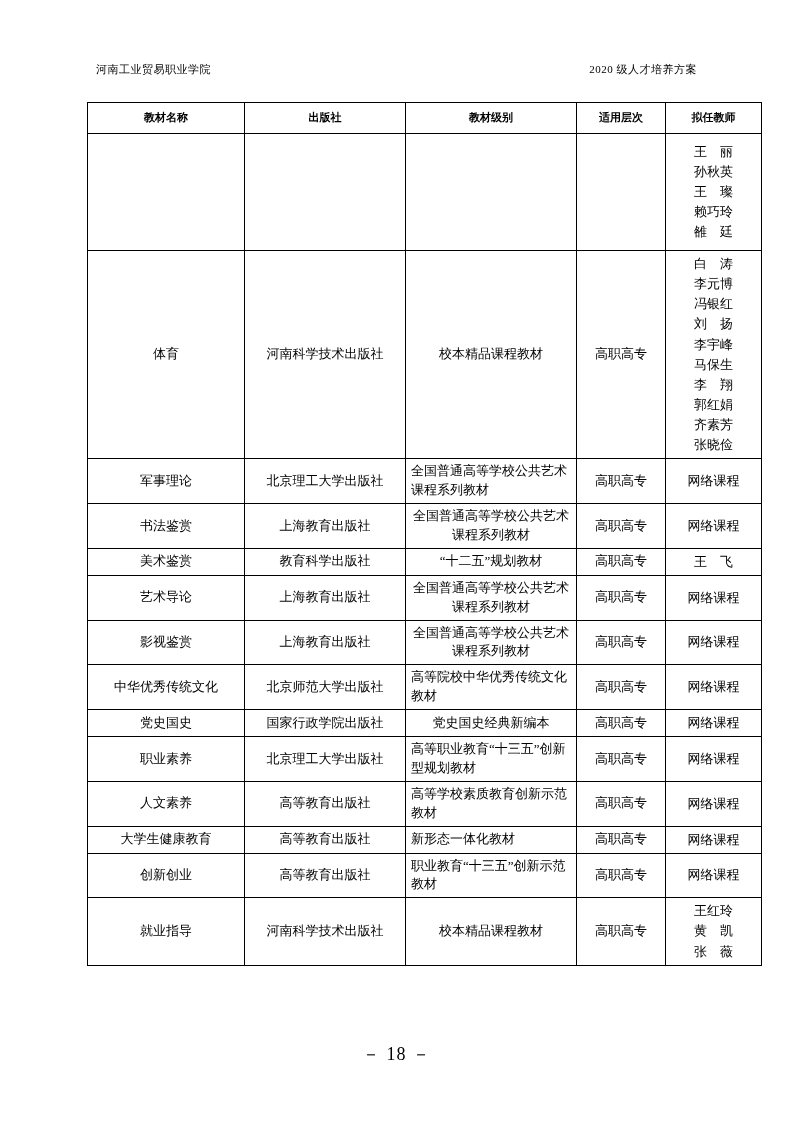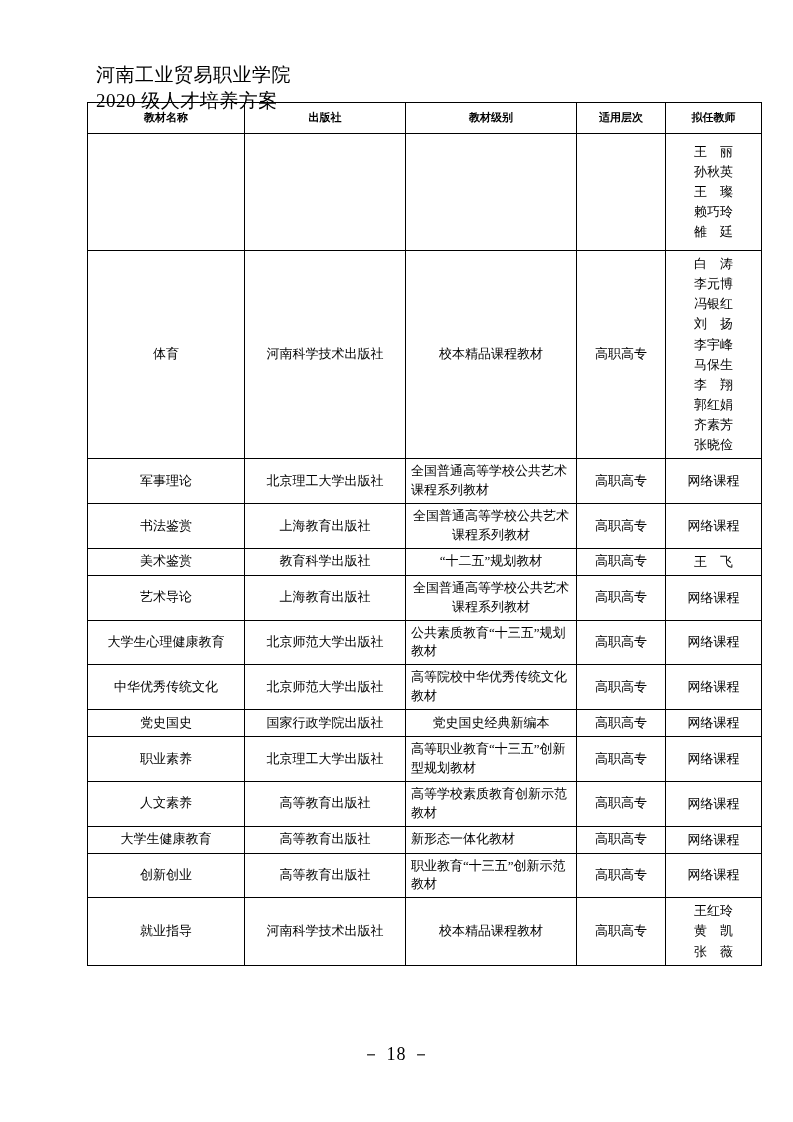--- a/index.html
+++ b/index.html
@@ -18,23 +18,22 @@
     box-sizing: border-box;
   }
   .header {
     position: absolute;
     top: 62px;
     left: 96px;
     right: 96px;
     display: flex;
     justify-content: space-between;
     align-items: baseline;
-    font-size: 19px;
+    font-size: 11px;
     letter-spacing: 0.5px;
-    flex-direction: column;
   }
   .header-left, .header-right {
     white-space: nowrap;
   }
   table.doc-table {
     position: absolute;
     top: 102px;
     left: 87px;
     width: 619px;
     border-collapse: collapse;
@@ -177,23 +176,23 @@
           <td class="c-pub">上海教育出版社</td>
           <td class="c-level level-center">全国普通高等学校公共艺术课程系列教材</td>
           <td class="c-tier">高职高专</td>
           <td class="c-teach">
             <span class="teacher-list">
               <span>网络课程</span>
             </span>
           </td>
         </tr>
         <tr>
-          <td class="c-name">大学生心理健康教育</td>
-          <td class="c-pub">北京师范大学出版社</td>
-          <td class="c-level level-left">公共素质教育“十三五”规划教材</td>
+          <td class="c-name">影视鉴赏</td>
+          <td class="c-pub">上海教育出版社</td>
+          <td class="c-level level-center">全国普通高等学校公共艺术课程系列教材</td>
           <td class="c-tier">高职高专</td>
           <td class="c-teach">
             <span class="teacher-list">
               <span>网络课程</span>
             </span>
           </td>
         </tr>
         <tr>
           <td class="c-name">中华优秀传统文化</td>
           <td class="c-pub">北京师范大学出版社</td>

